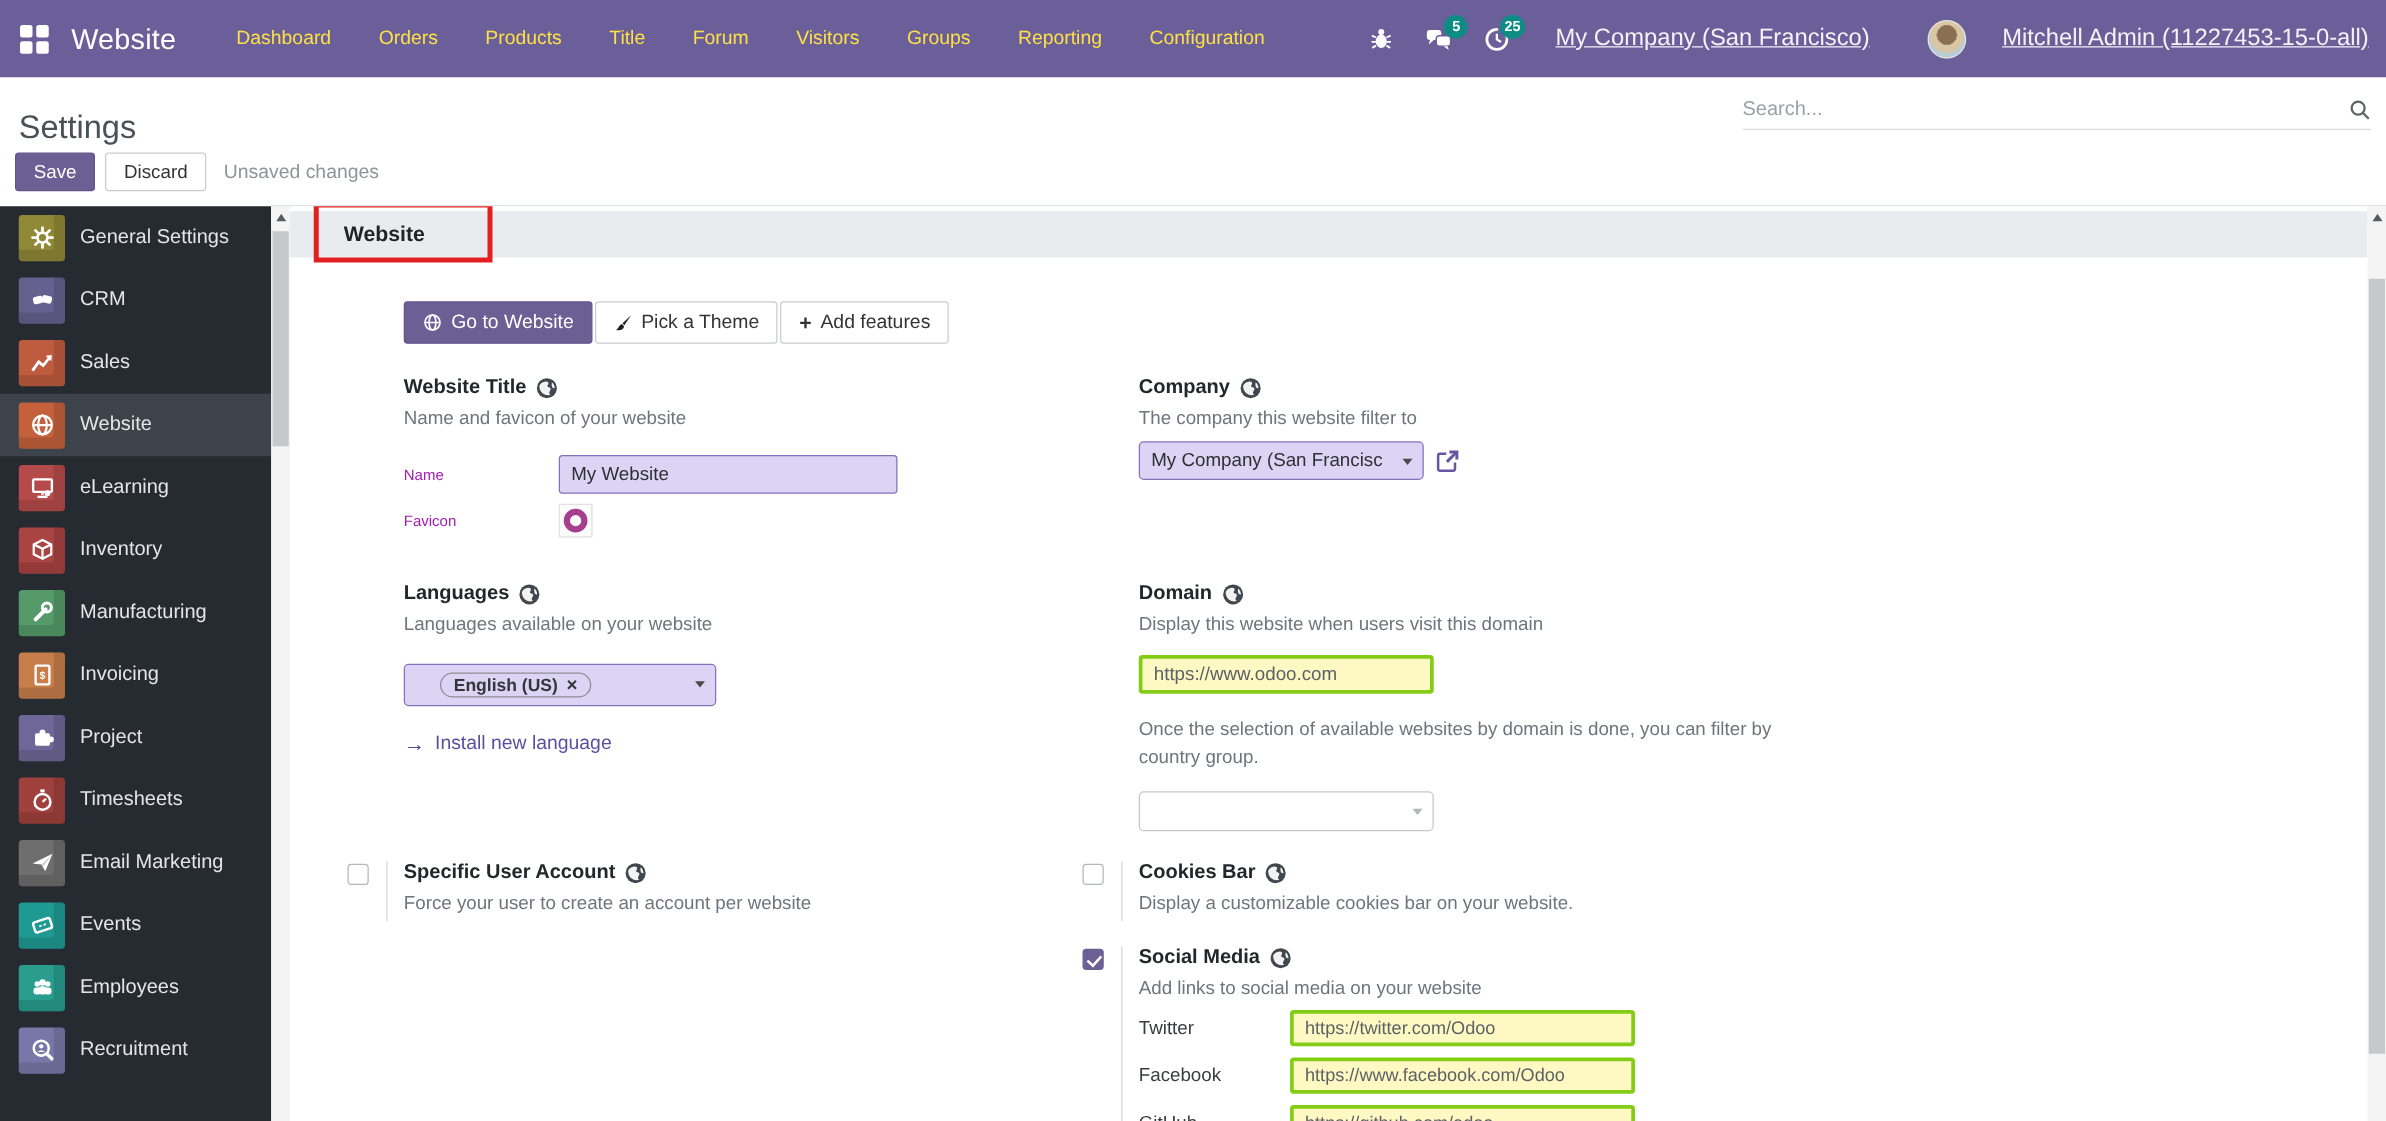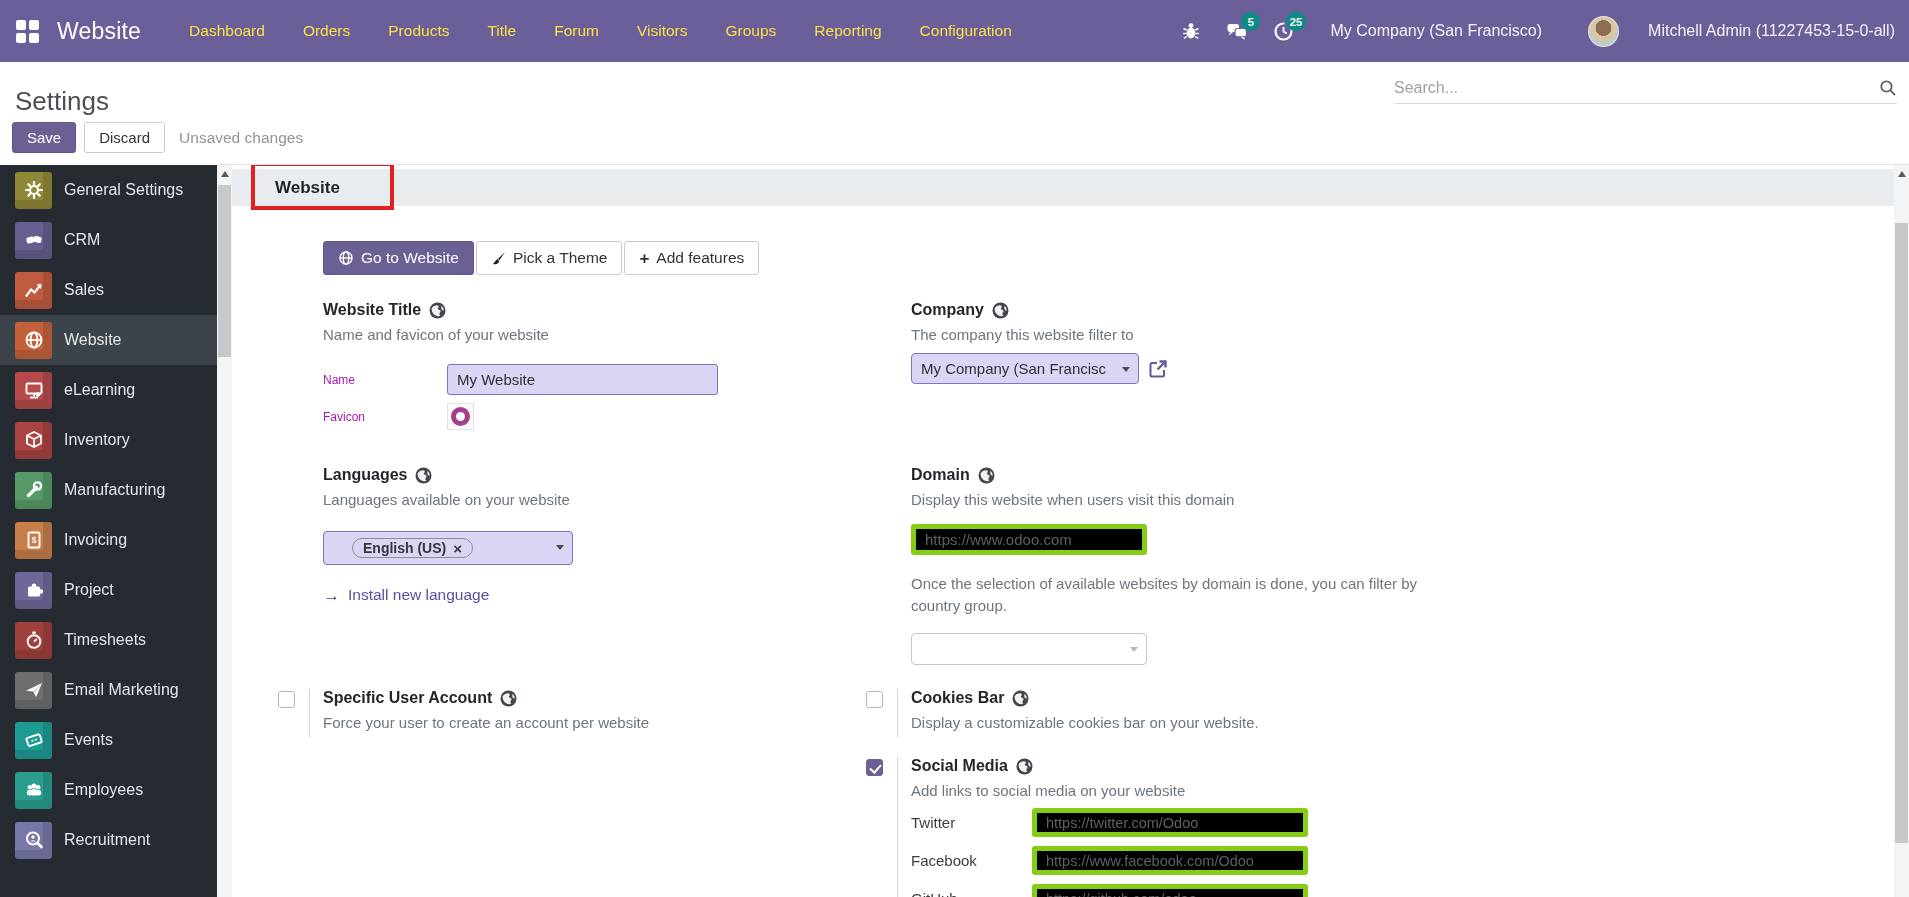--- a/index.html
+++ b/index.html
@@ -15,21 +15,21 @@
   .apps-icon { display:grid; grid-template-columns:10px 10px; grid-gap:3px; margin-right:18px; cursor:pointer; }
   .apps-icon i { width:10px; height:10px; background:#fff; border-radius:2px; display:block; }
   .brand { font-size:23px; font-weight:500; margin-right:48px; letter-spacing:.2px; cursor:pointer; }
   .nav-menu { display:flex; align-items:center; gap:38px; }
   .nav-item { font-size:15.5px; color:#fde047; cursor:pointer; white-space:nowrap; }
   .nav-right { display:flex; align-items:center; gap:20px; }
   .nav-icon { position:relative; width:26px; height:26px; display:flex; align-items:center; justify-content:center; cursor:pointer; }
   .badge { position:absolute; top:-6px; right:-10px; min-width:19px; height:19px; border-radius:10px;
     background:#0d8c86; color:#fff; font-size:11.5px; display:flex; align-items:center; justify-content:center;
     padding:0 4px; font-weight:bold; }
-  .company-name, .user-name { font-size:16px; color:#f4f2f9; cursor:pointer; white-space:nowrap; }
+  .company-name, .user-name { font-size:19px; color:#f4f2f9; cursor:pointer; white-space:nowrap;text-decoration:underline; }
   .company-name { margin:0 26px 0 14px; }
   .avatar { width:31px; height:31px; border-radius:50%; margin-right:9px; cursor:pointer;
     background:radial-gradient(circle at 50% 38%, #8a6f52 0 34%, #d8c6a4 35% 60%, #b9ccd4 61%);
     border:1px solid rgba(255,255,255,.5); }
 
   
   .control-panel { position:absolute; left:0; top:62px; width:1909px; height:102px; background:#fff; }
   .page-title { position:absolute; left:15px; top:8px; font-size:26px; font-weight:400; color:#495057;margin-top:16px; }
   .search-box { position:absolute; left:1394px; top:10px; width:503px; height:32px;
     border-bottom:1px solid #d9dcdf; display:flex; align-items:center; }
@@ -77,22 +77,22 @@
 
   .top-buttons { position:absolute; left:91px; top:76px; display:flex; gap:2px; }
   .btn-lg { height:34px; font-size:15.5px; }
 
   .blk { position:absolute; width:575px; }
   .blk-heading { display:flex; align-items:center; gap:8px; font-size:16px; font-weight:bold; color:#23272b; }
   .blk-desc { margin-top:7px; font-size:15px; color:#6d757d; }
 
   .field-row { display:flex; align-items:center; margin-top:12px; }
   .field-label { width:124px; font-size:12px; color:#a21caf; flex:none; }
-  .inp { height:31px; border:5px solid #84cc16; border-radius:3px; font-size:15px; color:#5d6165;
-    padding:0 9px; font-family:"Liberation Sans",sans-serif; background:#000000; outline:none; }
+  .inp { height:31px; border:3px solid #84cc16; border-radius:3px; font-size:15px; color:#5d6165;
+    padding:0 9px; font-family:"Liberation Sans",sans-serif; background:#fef9c3; outline:none; }
   .inp.purple { background:#dbd4f4; border:1px solid #7f73bb; color:#2f3033; }
   .fake-select { position:relative; height:31px; border:1px solid #c8c8c8; border-radius:4px;
     background:#fff; display:flex; align-items:center; padding:0 22px 0 9px; cursor:pointer;
     font-size:15px; color:#2f3033; }
   .fake-select.purple { background:#dbd4f4; border-color:#7f73bb; }
   .caret { position:absolute; right:8px; top:13px; width:0; height:0;
     border-left:4.5px solid transparent; border-right:4.5px solid transparent; border-top:5.5px solid #4a4a4a; }
   .caret.light { border-top-color:#b3b6b9; }
 
   .favicon-box { width:27px; height:27px; border:1px solid #e2e2e2; background:#fbfbfb;

